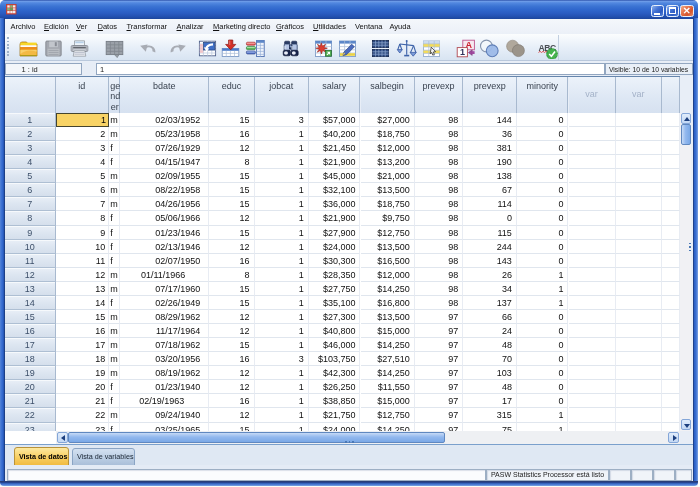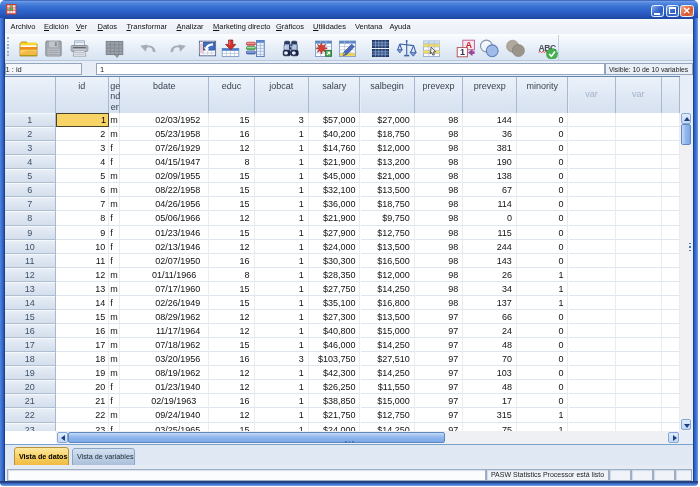--- a/index.html
+++ b/index.html
@@ -326,21 +326,21 @@
       </svg>
       <svg class="ticon" style="left:533px" viewBox="0 0 21 21">
         <text x="0.5" y="12.5" font-size="8.6" font-weight="bold" fill="#4a4e54" font-family="Liberation Sans" letter-spacing="-0.4">ABC</text>
 <path d="M0.5 14.5 l1.5 -1.2 l1.5 1.2 l1.5 -1.2 l1.5 1.2 l1.5 -1.2 l1.5 1.2 l1.5 -1.2 l1.5 1.2" stroke="#e04040" stroke-width="0.9" fill="none"></path>
 <circle cx="14" cy="16" r="5.4" fill="#44b34e" stroke="#1e7c2a" stroke-width="0.8"></circle>
 <circle cx="14" cy="16" r="5.4" fill="none" stroke="#8edc90" stroke-width="0.8" stroke-dasharray="2 3"></circle>
 <path d="M11.2 16 L13.4 18.2 L17 13.6" stroke="#fff" stroke-width="1.6" fill="none"></path>
       </svg>
     </div>
  <div id="cref">
-   <div class="refbox" style="left:0;width:77px;padding-left:0">1 : id</div>
+   <div class="refbox" style="left:0;width:77px;padding-left:16px">1 : id</div>
    <div class="refbox" style="left:91px;width:509px;background:#fff;padding-left:3.5px">1</div>
    <div class="refbox" style="left:600px;width:88px;background:#e9eff7;text-align:center;box-shadow:none;font-size:6.8px">Visible: 10 de 10 variables</div>
  </div>
  <div id="ghead">
    <i class="h c-rh" style="border-right-color:#a8b9cf"></i>
    <i class="h c-id">id</i>
    <i class="h c-ge" style="text-align:center;padding-left:1.5px;line-height:10.5px">ge<br>nd<br>er</i>
    <i class="h c-bd">bdate</i>
    <i class="h c-ed">educ</i>
    <i class="h c-sa">salary</i>
@@ -386,21 +386,21 @@
         <i class="d c-v2"></i>
         <i class="d c-px"></i>
       </div>
 <div class="row" style="top:28.14px">
         <i class="rh">3</i>
         <i class="d c-id" style="padding-right:2.5px">3</i>
         <i class="d l c-ge">f</i>
         <i class="d c-bd" style="padding-right:8px">07/26/1929</i>
         <i class="d c-ed">12</i>
         <i class="d c-jc">1</i>
-        <i class="d c-sa">$14,760</i>
+        <i class="d c-sa">$21,450</i>
         <i class="d c-sb">$12,000</i>
         <i class="d c-jt">98</i>
         <i class="d c-pe">381</i>
         <i class="d c-mi">0</i>
         <i class="d c-v1"></i>
         <i class="d c-v2"></i>
         <i class="d c-px"></i>
       </div>
 <div class="row" style="top:42.21px">
         <i class="rh">4</i>
@@ -527,21 +527,21 @@
         <i class="d c-pe">143</i>
         <i class="d c-mi">0</i>
         <i class="d c-v1"></i>
         <i class="d c-v2"></i>
         <i class="d c-px"></i>
       </div>
 <div class="row" style="top:154.77px">
         <i class="rh">12</i>
         <i class="d c-id" style="padding-right:2.5px">12</i>
         <i class="d l c-ge">m</i>
-        <i class="d c-bd" style="padding-right:12px">01/11/1966</i>
+        <i class="d c-bd" style="padding-right:23px">01/11/1966</i>
         <i class="d c-ed">8</i>
         <i class="d c-jc">1</i>
         <i class="d c-sa">$28,350</i>
         <i class="d c-sb">$12,000</i>
         <i class="d c-jt">98</i>
         <i class="d c-pe">26</i>
         <i class="d c-mi">1</i>
         <i class="d c-v1"></i>
         <i class="d c-v2"></i>
         <i class="d c-px"></i>
@@ -671,21 +671,21 @@
         <i class="d c-pe">48</i>
         <i class="d c-mi">0</i>
         <i class="d c-v1"></i>
         <i class="d c-v2"></i>
         <i class="d c-px"></i>
       </div>
 <div class="row" style="top:281.40px">
         <i class="rh">21</i>
         <i class="d c-id" style="padding-right:2.5px">21</i>
         <i class="d l c-ge">f</i>
-        <i class="d c-bd" style="padding-right:12px">02/19/1963</i>
+        <i class="d c-bd" style="padding-right:24px">02/19/1963</i>
         <i class="d c-ed">16</i>
         <i class="d c-jc">1</i>
         <i class="d c-sa">$38,850</i>
         <i class="d c-sb">$15,000</i>
         <i class="d c-jt">97</i>
         <i class="d c-pe">17</i>
         <i class="d c-mi">0</i>
         <i class="d c-v1"></i>
         <i class="d c-v2"></i>
         <i class="d c-px"></i>

